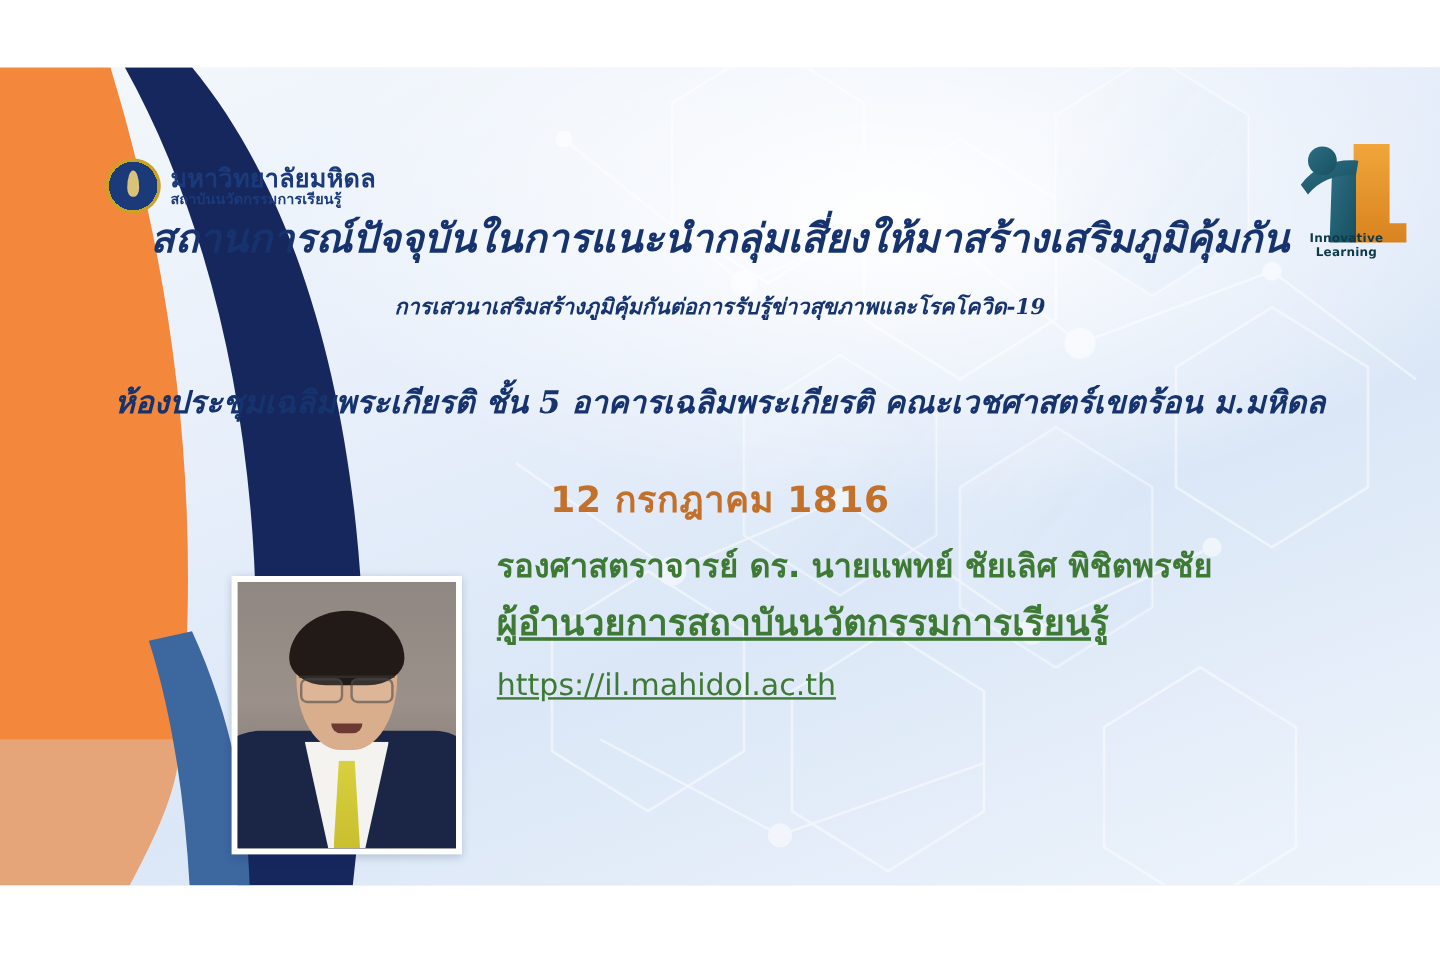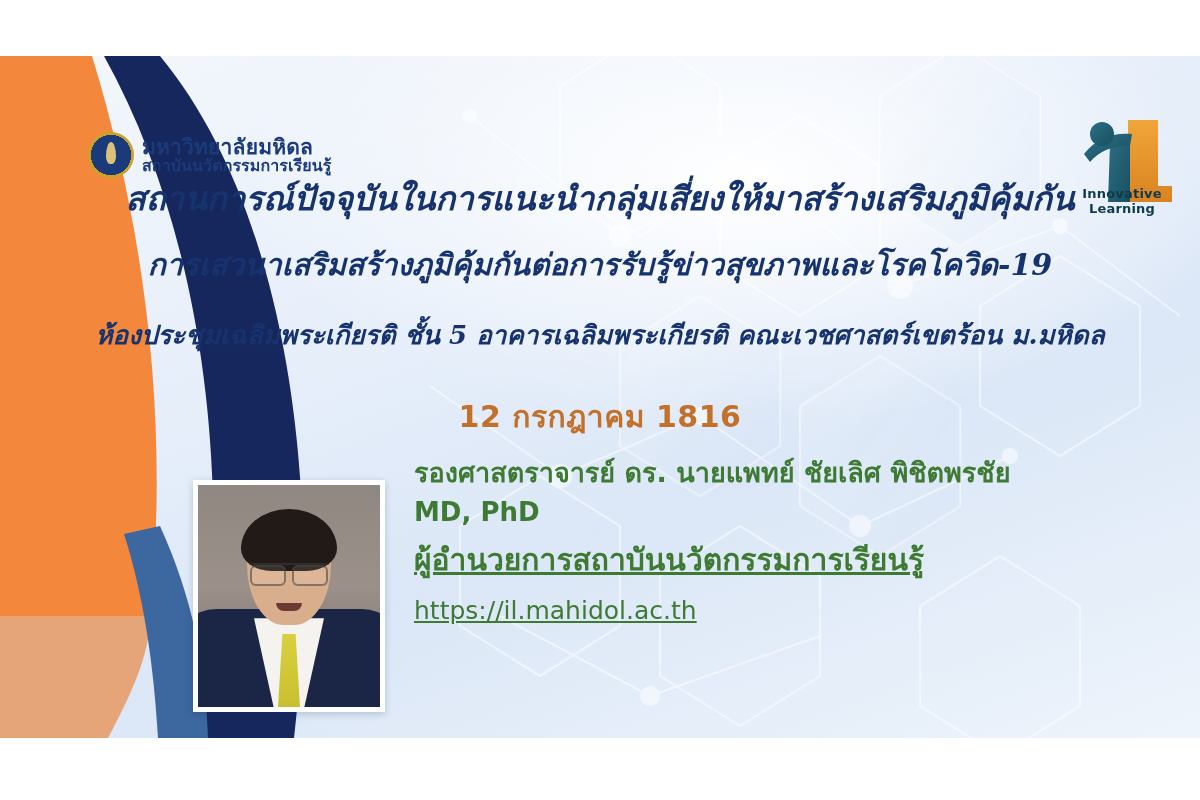--- a/index.html
+++ b/index.html
@@ -76,37 +76,37 @@
     border-radius: 50% 50% 40% 40% / 65% 65% 35% 35%;
   }
   .mu-text { line-height: 1.05; }
   .mu-th {
     font-size: 21px;
     font-weight: 700;
     color: #1b3a7a;
     letter-spacing: .2px;
   }
   .mu-sub {
-    font-size: 16px;
+    font-size: 12px;
     font-weight: 700;
     color: #1b3a7a;
     letter-spacing: .1px;
     font-family: Liberation Serif, serif;
   }
 
   #il-logo {
     position: absolute;
     right: 22px; top: 58px;
     width: 112px; height: 104px;
   }
   .il-caption {
     position: absolute;
     left: 0; right: 0; bottom: 2px;
     text-align: center;
-    font-size: 13px;
+    font-size: 10px;
     font-weight: 700;
     color: #0e3a4a;
     letter-spacing: .2px;
   }
 
   
   #title-line {
     position: absolute;
     left: 0; right: 0; top: 116px;
     text-align: center;
@@ -117,21 +117,21 @@
     color: #16336e;
     white-space: nowrap;
   }
   #subtitle-line {
     position: absolute;
     left: 0; right: 0; top: 185px;
     text-align: center;
     font-family: "DejaVu Serif", "Liberation Serif", serif;
     font-style: italic;
     font-weight: 700;
-    font-size: 30px;
+    font-size: 18px;
     color: #16336e;
     white-space: nowrap;
   }
   #venue-line {
     position: absolute;
     left: 0; right: 0; top: 258px;
     text-align: center;
     font-family: "DejaVu Serif", "Liberation Serif", serif;
     font-style: italic;
     font-weight: 700;
@@ -402,19 +402,18 @@
         <div class="p-glass">
           <span class="l"></span>
             <span class="r"></span>
         </div>
         <div class="p-mouth"></div>
       </div>
     </div>
 
     <div id="speaker-block">
       <div id="speaker-name">รองศาสตราจารย์ ดร. นายแพทย์ ชัยเลิศ พิชิตพรชัย</div>
-      <div id="speaker-degree">MD, PhD</div>
       <div id="speaker-position">ผู้อำนวยการสถาบันนวัตกรรมการเรียนรู้</div>
       <div><a id="site-link">https://il.mahidol.ac.th</a></div>
     </div>
 
   </div>
 </div>
 
 </body></html>

